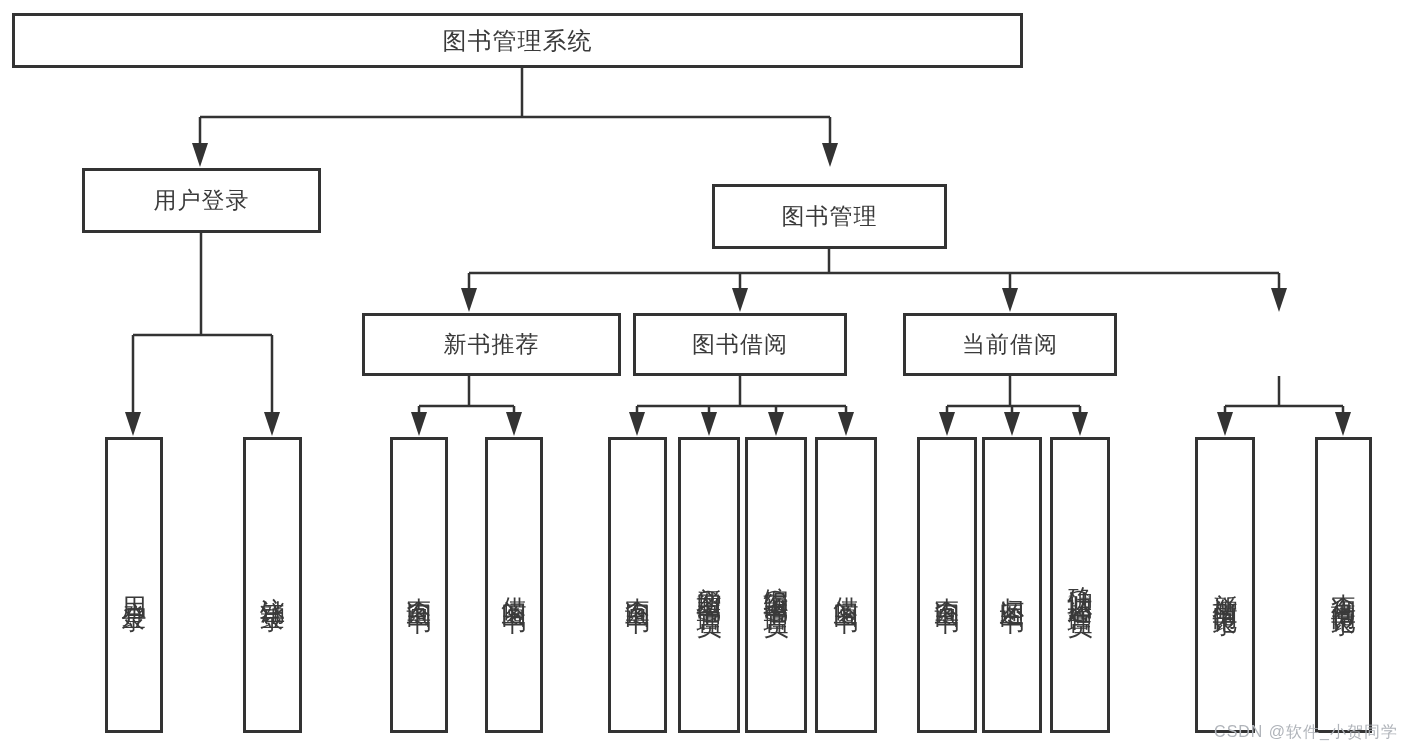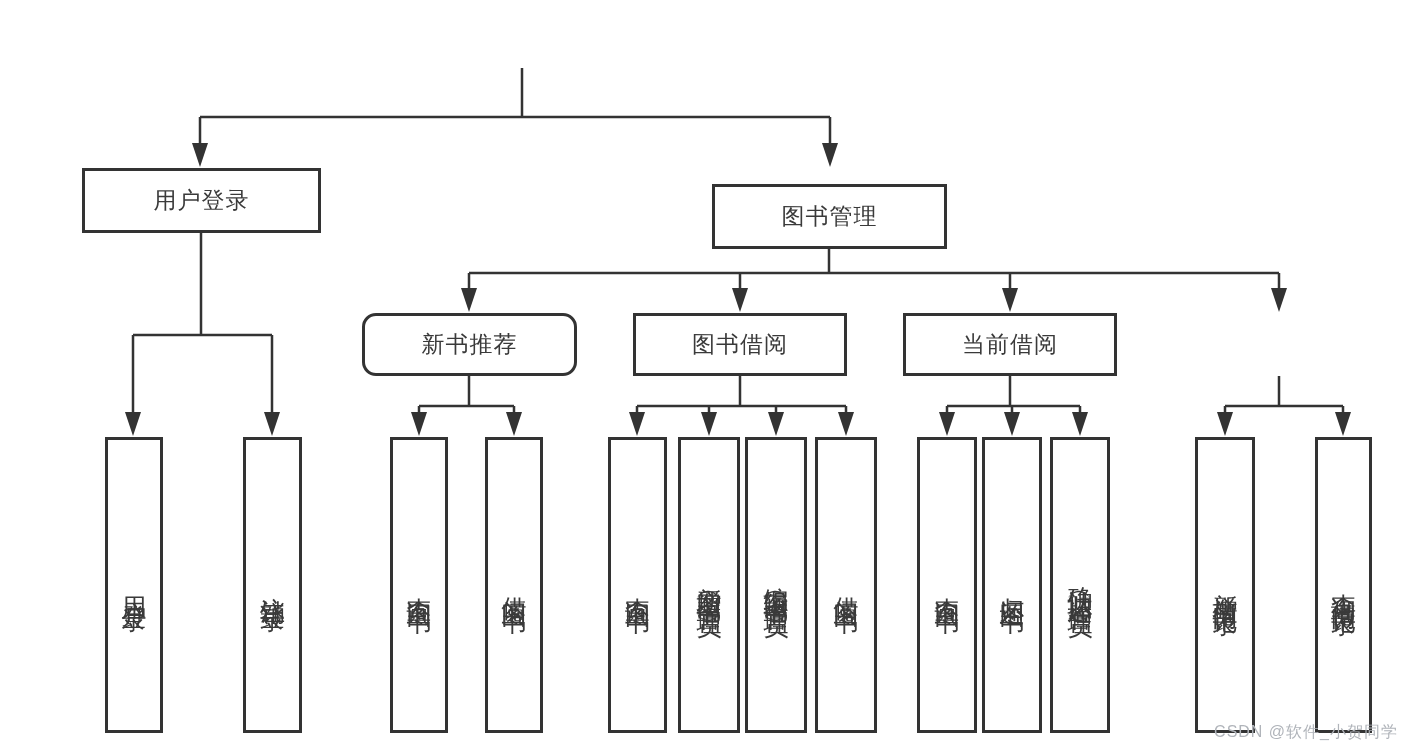--- a/index.html
+++ b/index.html
@@ -89,29 +89,32 @@
       <polygon points="768,412 784,412 776,436"></polygon>
       <polygon points="838,412 854,412 846,436"></polygon>
       <polygon points="939,412 955,412 947,436"></polygon>
       <polygon points="1004,412 1020,412 1012,436"></polygon>
       <polygon points="1072,412 1088,412 1080,436"></polygon>
       <polygon points="1217,412 1233,412 1225,436"></polygon>
       <polygon points="1335,412 1351,412 1343,436"></polygon>
     </g>
   </svg>
 
+  <div class="box hbox root" style="left:12px; top:13px; width:1011px; height:55px;">
+    <span class="label">图书管理系统</span>
+  </div>
 
   <div class="box hbox" style="left:82px; top:168px; width:239px; height:65px;">
     <span class="label">用户登录</span>
   </div>
   <div class="box hbox" style="left:712px; top:168px; width:235px; height:65px;margin-top:16px;">
     <span class="label">图书管理</span>
   </div>
 
-  <div class="box hbox" style="left:362px; top:313px; width:215px; height:63px;border-radius:14px;">
+  <div class="box hbox" style="left:362px; top:313px; width:259px; height:63px;">
     <span class="label">新书推荐</span>
   </div>
   <div class="box hbox" style="left:633px; top:313px; width:214px; height:63px;">
     <span class="label">图书借阅</span>
   </div>
   <div class="box hbox" style="left:903px; top:313px; width:214px; height:63px;">
     <span class="label">当前借阅</span>
   </div>
 
   <div class="box vbox" style="left:105px; top:437px; width:58px; height:296px;">

